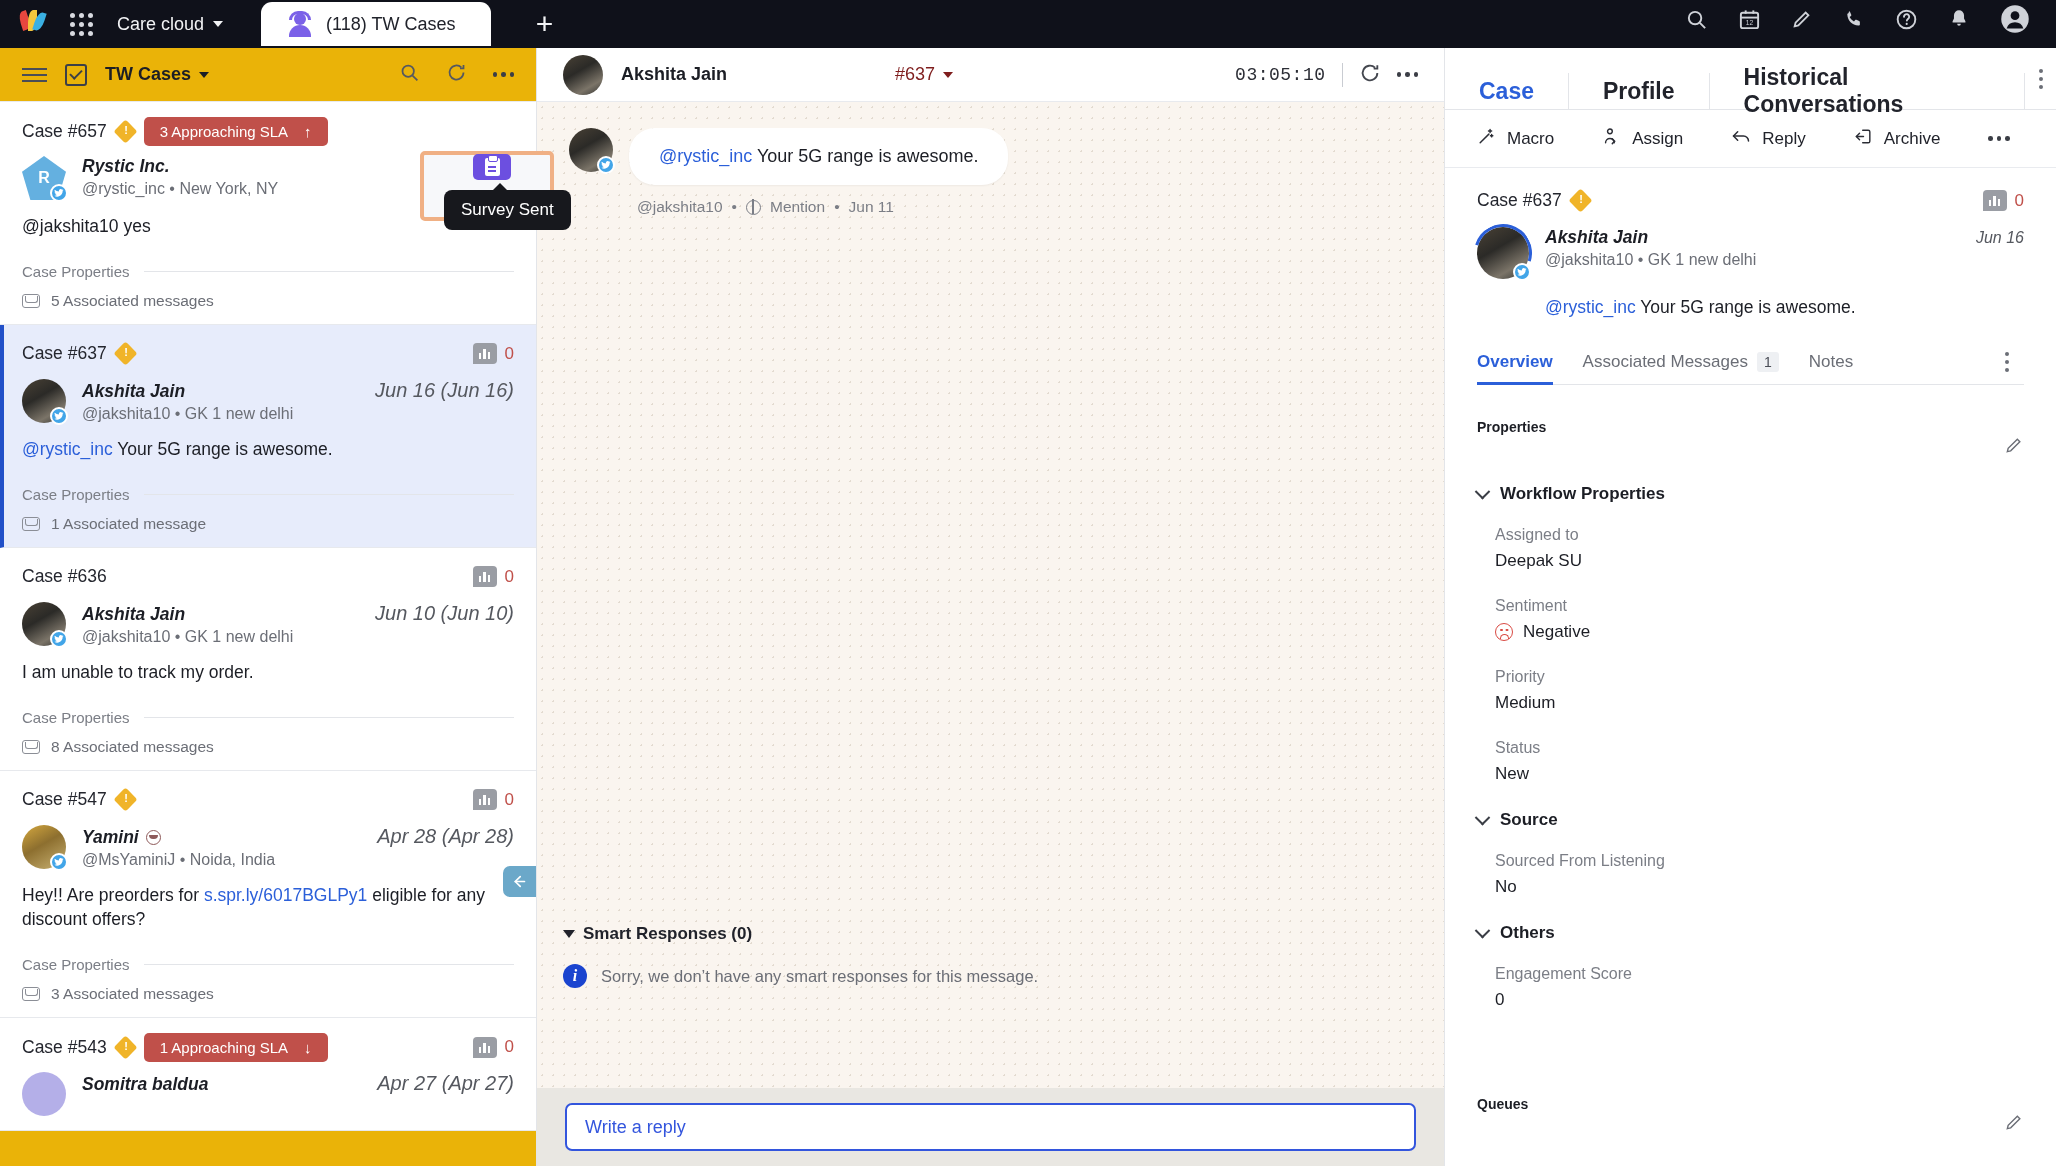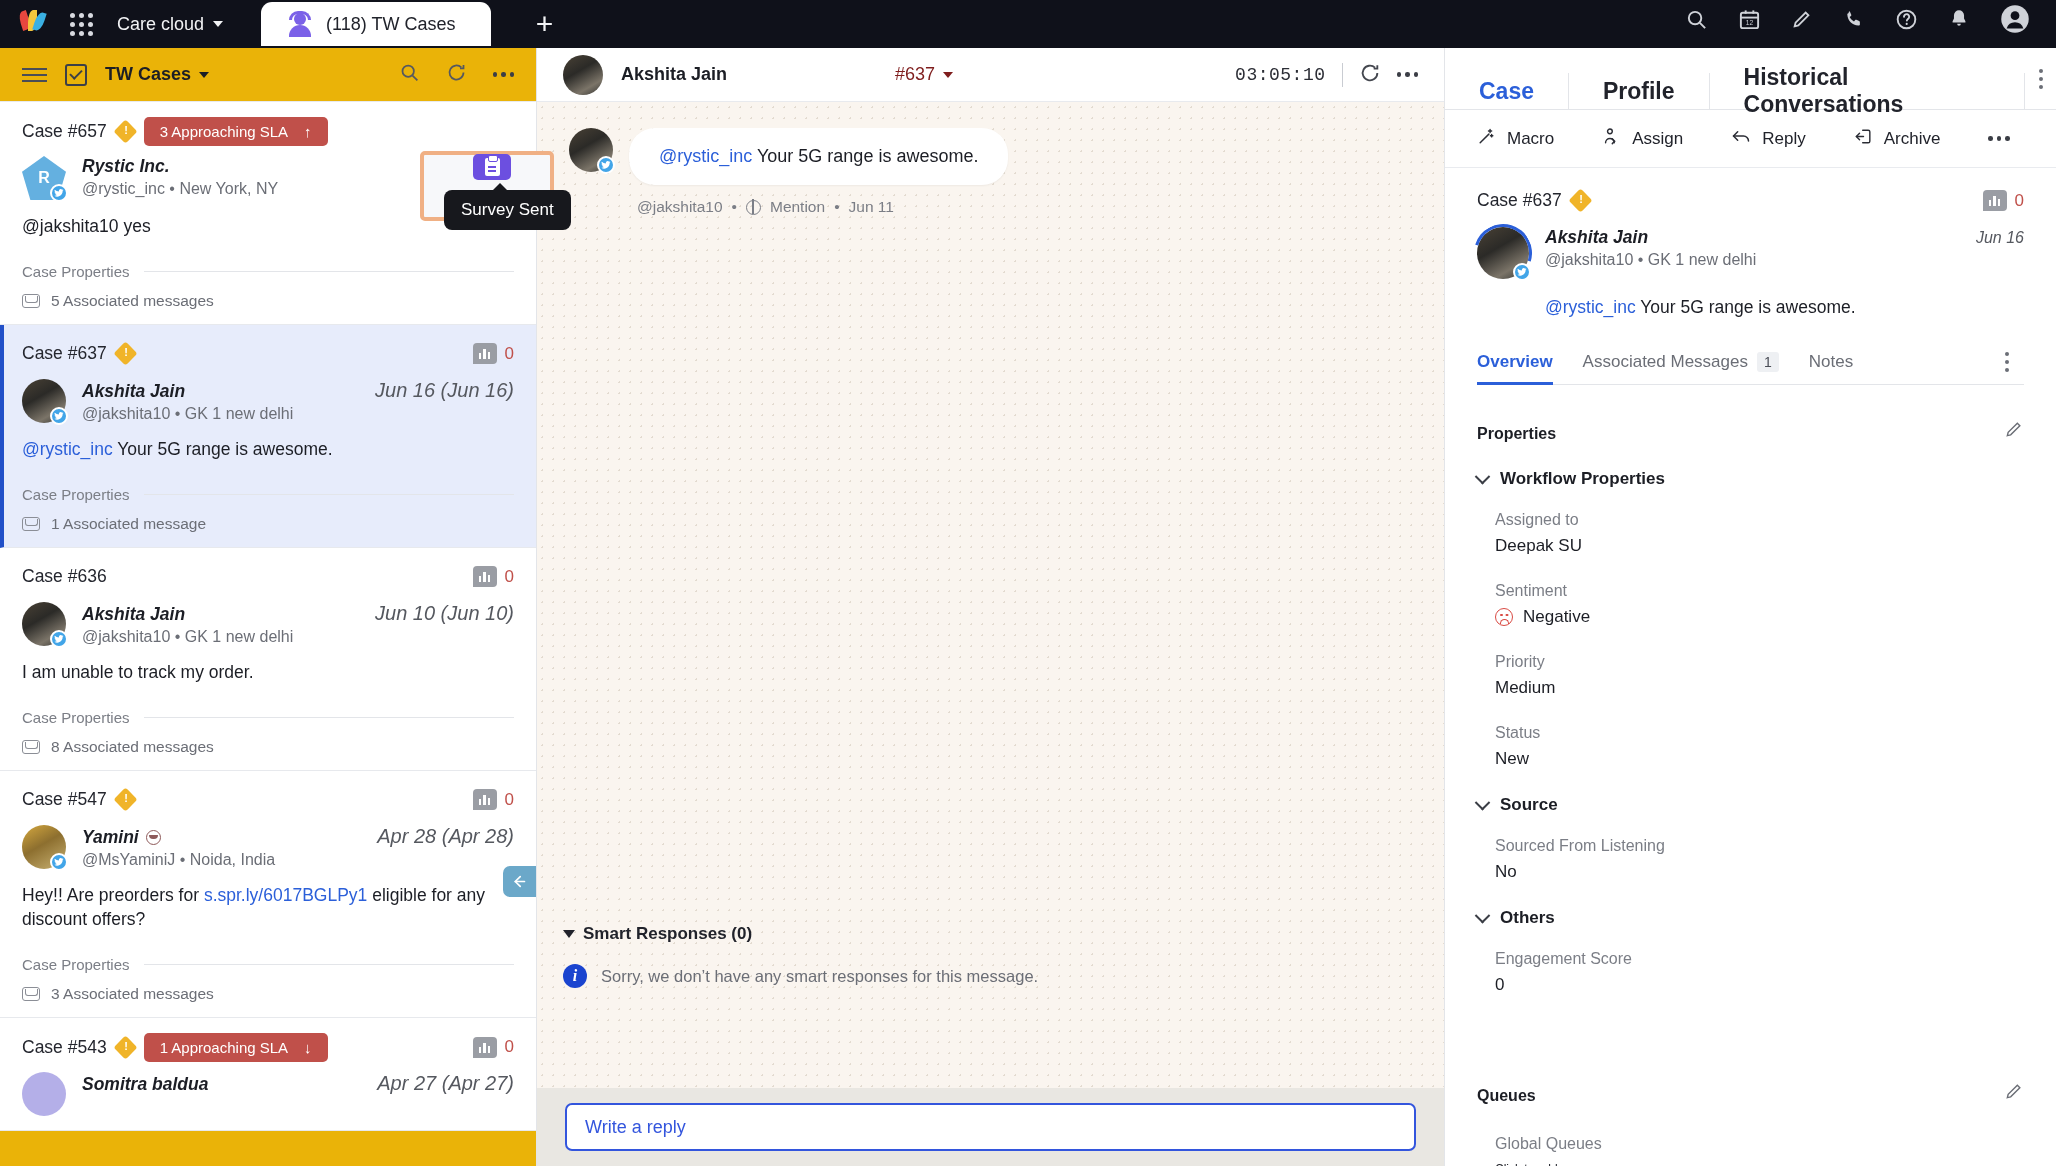--- a/index.html
+++ b/index.html
@@ -177,21 +177,21 @@
   .rm-handle { font-size: 16px; color: #6b6e76; margin-top: 3px; }
   .rm-text { font-size: 17.5px; color: #1c1e25; margin-top: 18px; margin-left: 68px; }
 
   .rtabs2 { display:flex; align-items:center; gap: 30px; margin-top: 34px; border-bottom: 1px solid #e3e5e9; }
   .rt2 { font-size: 17px; color: #6b6e76; padding-bottom: 12px; cursor:pointer; display:flex; align-items:center; gap: 9px; position: relative; }
   .rt2.active { color: #2b5fd9; font-weight: 700; }
   .rt2.active:after { content:""; position:absolute; left:0; right:0; bottom:-1px; height:3px; background:#2b5fd9; }
   .rt2 .pill { background: #eef0f3; border-radius: 3px; font-size: 14px; color: #4a4d56; padding: 2px 7px; }
   .rt2-kebab { margin-left: auto; padding-bottom: 12px; }
 
-  .sec-title { font-size: 16px; font-weight: 700; color: #1c1e25; display:flex; align-items:flex-end; margin-top: 34px; }
+  .sec-title { font-size: 14px; font-weight: 700; color: #1c1e25; display:flex; align-items:flex-start; margin-top: 34px; flex-direction: column; }
   .pencil { margin-left:auto; cursor:pointer; }
   .group { margin-top: 26px; display:flex; align-items:center; gap: 12px; font-size: 17px; font-weight: 700; color: #1c1e25; cursor:pointer; }
   .chev-d { width: 11px; height: 11px; border-right: 2px solid #3b3e46; border-bottom: 2px solid #3b3e46; transform: rotate(45deg) translate(-2px,-2px); }
   .fields { display:grid; grid-template-columns: 1fr; row-gap: 26px; margin-top: 22px; padding-left: 18px; }
   .fld-label { font-size: 16px; color: #7b7e86; }
   .fld-val { font-size: 17px; color: #1c1e25; margin-top: 7px; display:flex; align-items:center; gap: 10px; }
   .frown { width: 18px; height: 18px; border-radius: 50%; border: 1.8px solid #d94a43; position:relative; flex:0 0 18px; }
   .frown:before { content:""; position:absolute; left:4px; top:4.5px; width:2.5px;height:2.5px;border-radius:50%;background:#d94a43; box-shadow: 5.5px 0 0 #d94a43; }
   .frown:after { content:""; position:absolute; left:4px; top:10px; width:7px;height:4px;border:1.6px solid #d94a43;border-bottom:none;border-radius:6px 6px 0 0; }
   .queues { margin-top: 86px; }

